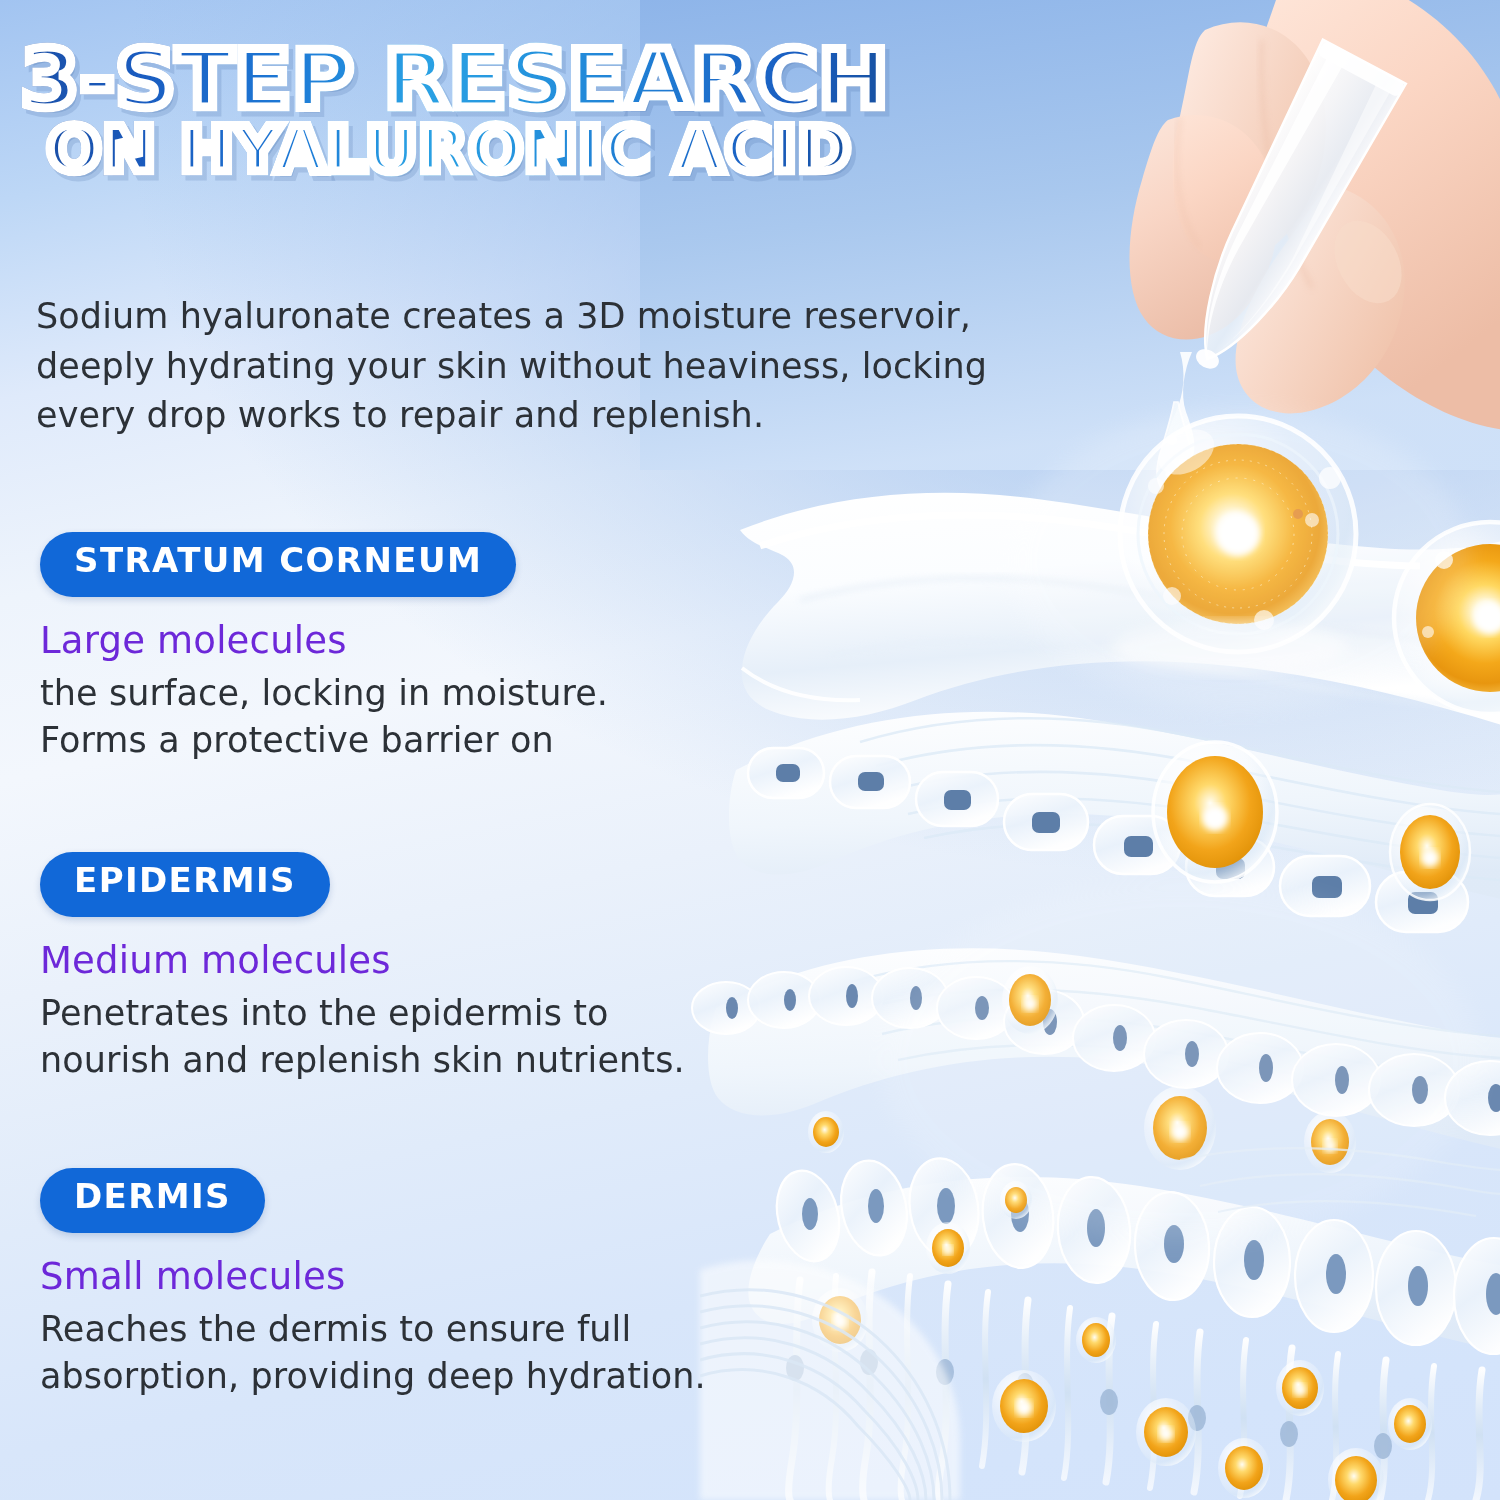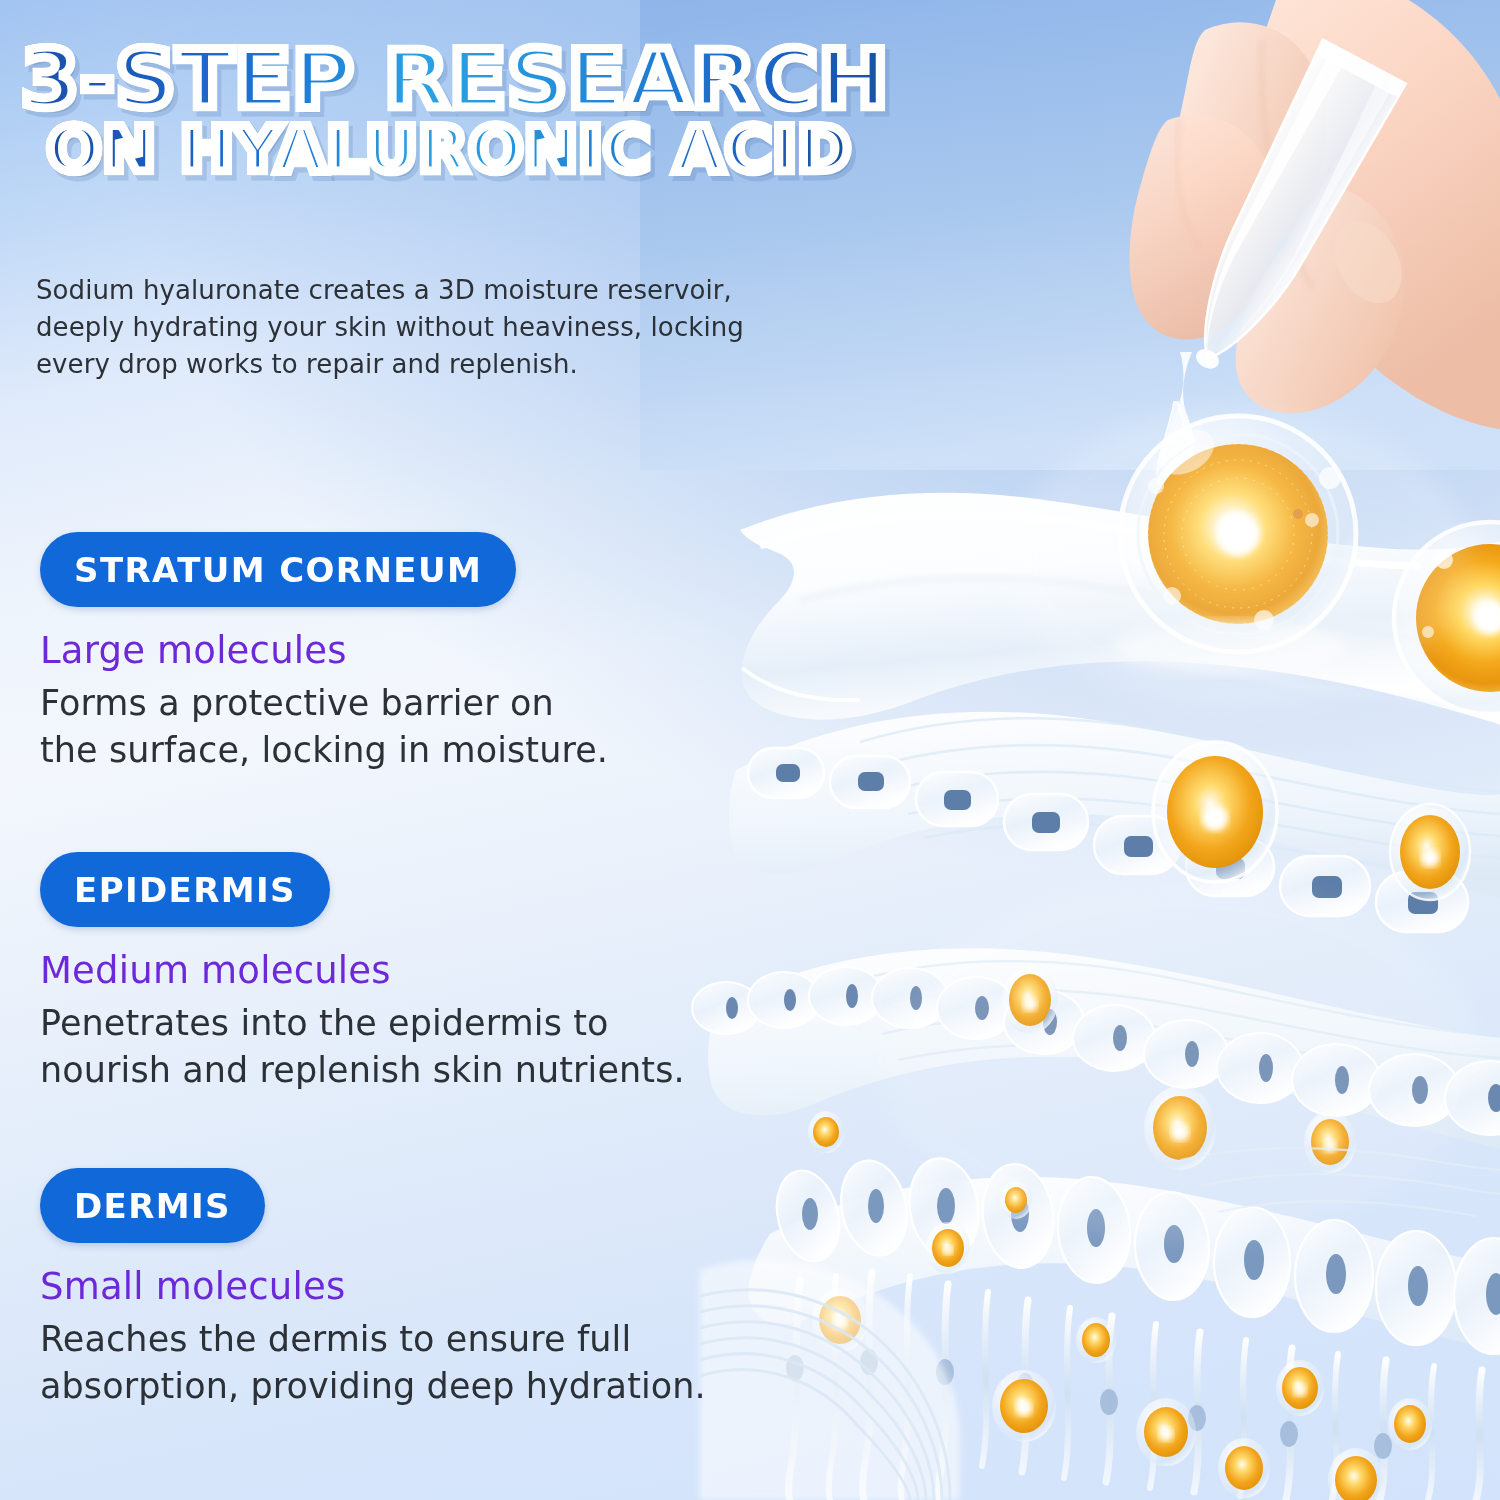--- a/index.html
+++ b/index.html
@@ -53,40 +53,40 @@
   .t-line .shadow {
     position:absolute; left:4px; top:5px;
     color:rgba(60,100,160,0.22);
     -webkit-text-stroke:9px rgba(60,100,160,0.18);
     paint-order:stroke fill;
     z-index:1;
   }
 
   
   .lead {
-    position:absolute; left:36px; top:272px; width:1100px;
-    font-size:26px; line-height:1.42; color:#2c3137;
+    position:absolute; left:36px; top:292px; width:1100px;
+    font-size:35px; line-height:1.42; color:#2c3137;
     letter-spacing:0.1px;
   }
   .lead div { white-space:nowrap; }
 
   
   .section { position:absolute; left:40px; }
   .s1 { top:532px; }
   .s2 { top:852px; }
   .s3 { top:1168px; }
 
   .badge {
     display:inline-block;
     background:#1168d8;
     color:#fff;
     font-weight:bold;
     font-size:34px;
     letter-spacing:1.4px;
-    padding:21px 34px 20px 34px;
+    padding:11px 34px 20px 34px;
     border-radius:48px;
     box-shadow:0 3px 7px rgba(30,70,140,0.20);
     line-height:1;
   }
   .sub {
     margin-top:22px;
     font-size:37px;
     color:#6d28d9;
     letter-spacing:0.2px;
   }
@@ -564,22 +564,22 @@
 <div class="lead">
   <div>Sodium hyaluronate creates a 3D moisture reservoir,</div>
   <div>deeply hydrating your skin without heaviness, locking</div>
   <div>every drop works to repair and replenish.</div>
 </div>
 
 <div class="section s1">
   <div class="badge">STRATUM CORNEUM</div>
   <div class="sub">Large molecules</div>
   <div class="desc">
+    <div>the surface, locking in moisture.</div>
     <div>Forms a protective barrier on</div>
-    <div>the surface, locking in moisture.</div>
   </div>
 </div>
 
 <div class="section s2">
   <div class="badge">EPIDERMIS</div>
   <div class="sub">Medium molecules</div>
   <div class="desc">
     <div>Penetrates into the epidermis to</div>
     <div>nourish and replenish skin nutrients.</div>
   </div>

